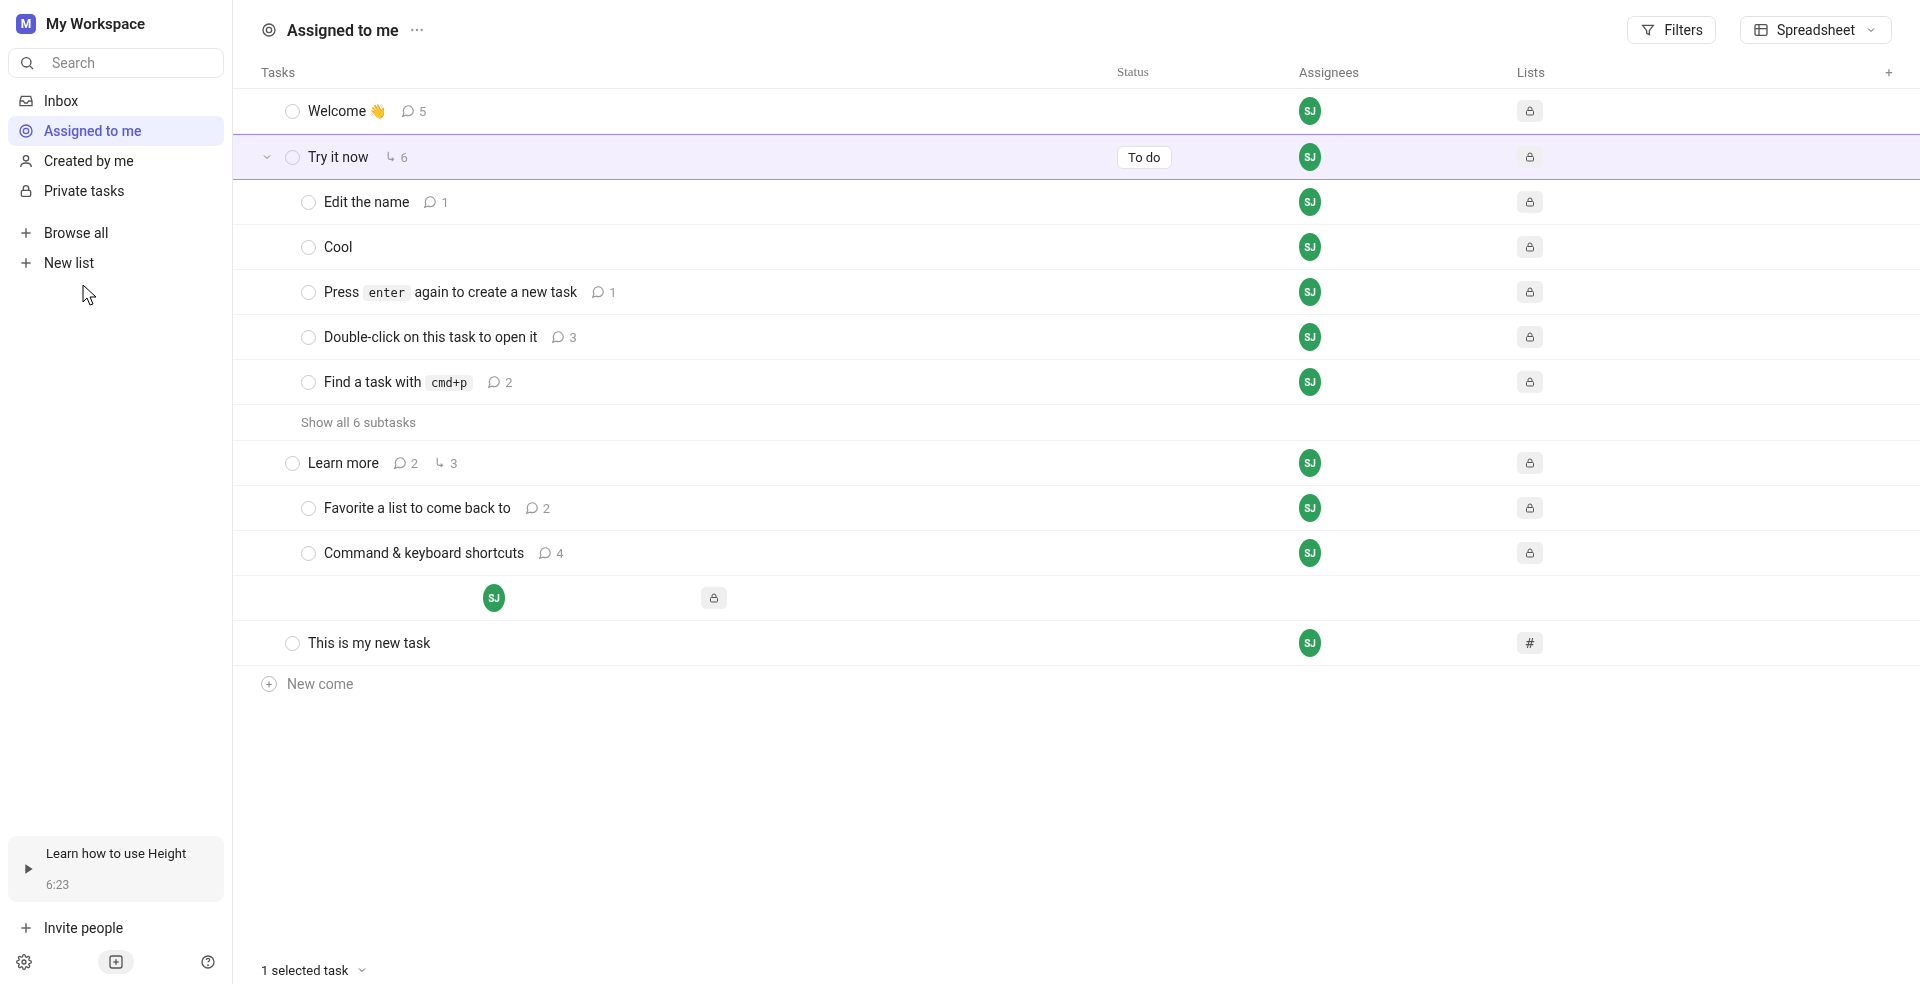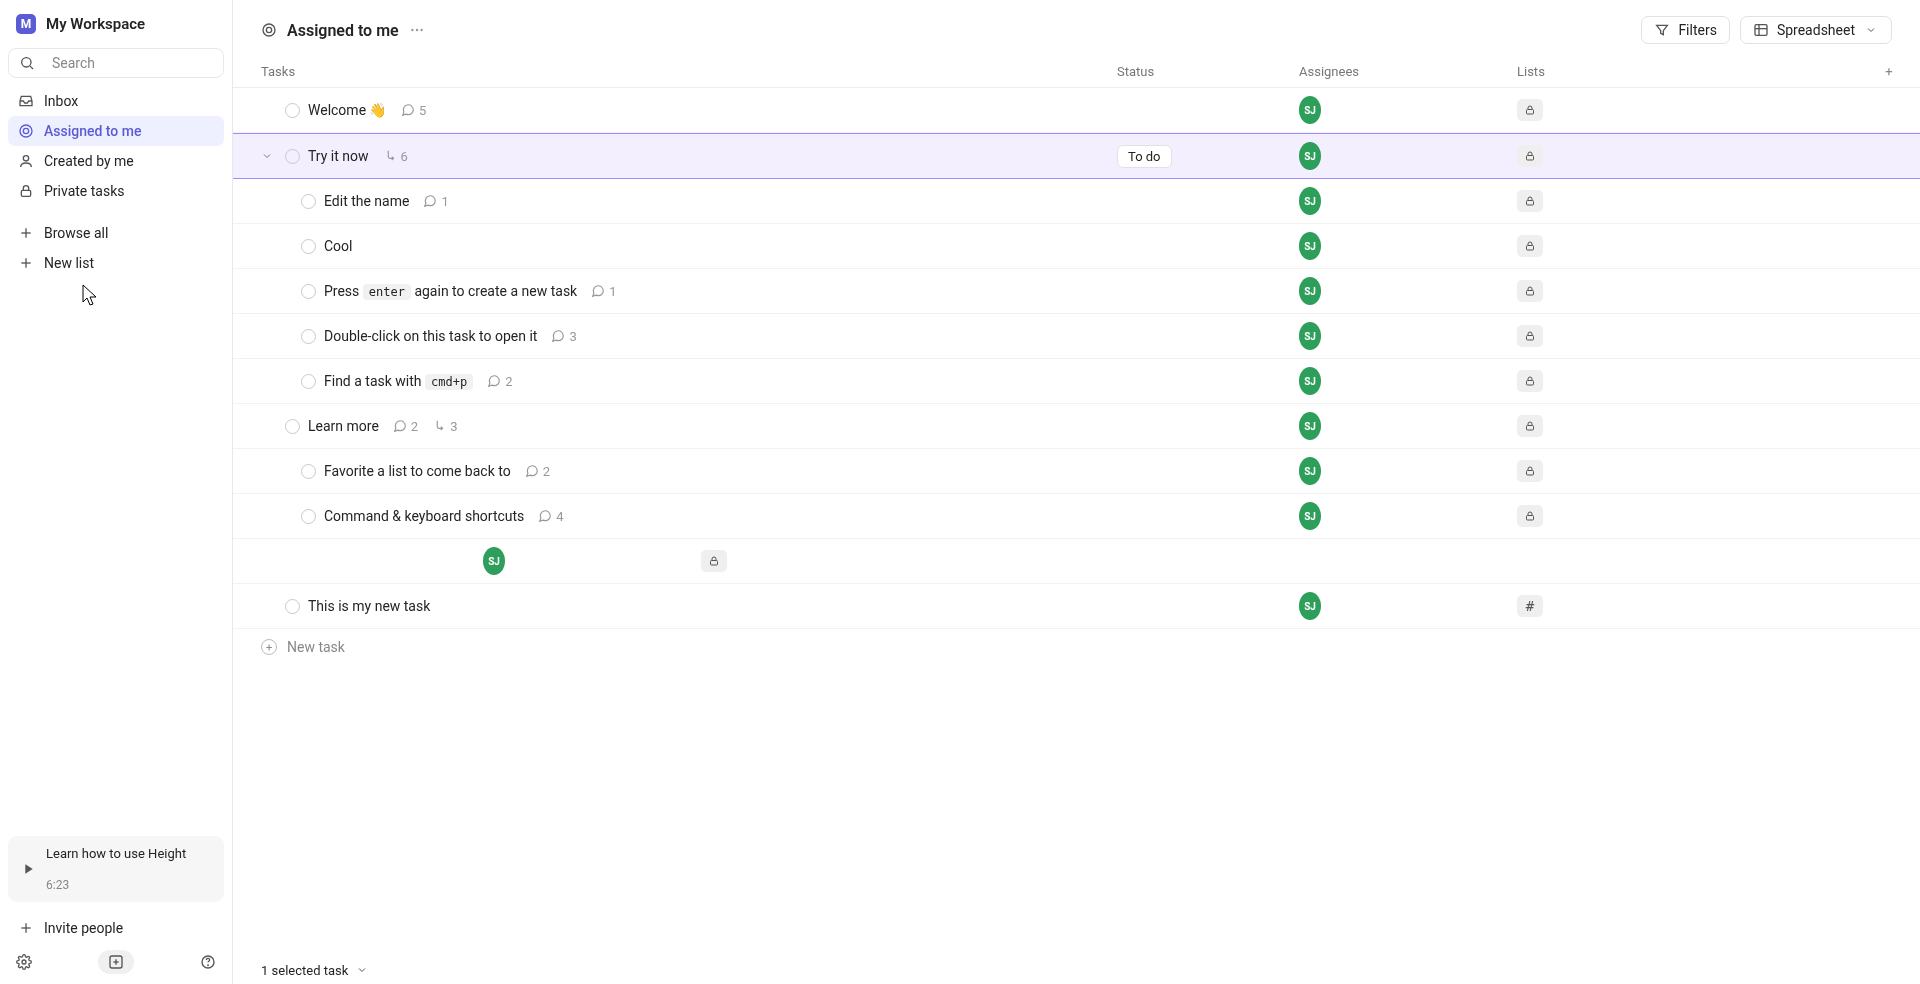--- a/index.html
+++ b/index.html
@@ -14,25 +14,25 @@
 .nav-item.active .nav-icon { color:#5b5bd6; }
 .spacer { flex:1; }
 .learn-card { background:#f6f6f6; border-radius:9px; padding:10px 12px; display:flex; align-items:center; gap:10px; font-size:13px; margin-bottom:10px; }
 .learn-card .sub { color:#888; font-size:12px; margin-top:17px; }
 .invite-row { display:flex; align-items:center; gap:10px; padding:8px 10px; font-size:14px; }
 .bottom-row { display:flex; align-items:center; justify-content:space-between; padding:6px 8px 2px 8px; }
 .pill { background:#f0f0f0; border-radius:14px; padding:4px 10px; display:flex; align-items:center; }
 .main { flex:1; display:flex; flex-direction:column; position:relative; }
 .topbar { display:flex; align-items:center; justify-content:space-between; padding:16px 28px 12px 28px; }
 .title-group { display:flex; align-items:center; gap:10px; font-weight:600; font-size:16px; }
-.top-actions { display:flex; gap:10px; }
+.top-actions { display:flex; gap:24px; }
 .btn { display:flex; align-items:center; gap:8px; padding:5px 12px; border:1px solid #e2e2e2; border-radius:7px; font-size:14px; cursor:pointer; background:#fff; }
 .cols-header { display:flex; align-items:center; padding:8px 20px 8px 28px; border-bottom:1px solid #ededed; font-size:13px; color:#777; }
 .col-task { flex:0 0 856px; }
-.col-status { flex:0 0 182px; }
+.col-status { flex:0 0 182px;font-family:Liberation Serif, serif; }
 .col-assignees { flex:0 0 218px; }
 .col-lists { flex:1; }
 .add-col { width:22px; text-align:center; color:#888; cursor:pointer; }
 .rows { flex:1; overflow:auto; }
 .row { display:flex; align-items:center; border-bottom:1px solid #f2f2f2; padding:8px 20px 8px 28px; font-size:14px; position:relative; }
 .row.sub { padding-left:68px; }
 .row.selected { background:#f3efff; border-top:1px solid #9d8dff; border-bottom:1px solid #9d8dff; }
 .row .cell-task { flex:0 0 856px; display:flex; align-items:center; gap:8px; }
 .row.sub .cell-task { flex:0 0 816px; }
 .row .cell-status { flex:0 0 182px; }
@@ -411,20 +411,21 @@
         </div>
     <div class="cell-lists">
           <div class="lock-chip">
             <svg width="12" height="12" viewBox="0 0 24 24" fill="none" stroke="currentColor" stroke-width="2">
               <rect x="5" y="11" width="14" height="9" rx="2"></rect>
               <path d="M8 11V8a4 4 0 018 0v3"></path>
             </svg>
           </div>
         </div>
   </div>
+      <div class="showall">Show all 6 subtasks</div>
       <div class="row  ">
     <div class="cell-task">
       <span class="chev"></span>
       <span class="checkbox"></span>
       <span>Learn more</span>
           <span class="meta">
             <svg width="14" height="14" viewBox="0 0 24 24" fill="none" stroke="currentColor" stroke-width="2">
               <path d="M21 11.5a8.38 8.38 0 01-8.5 8.5 8.5 8.5 0 01-4-.95L3 21l1.95-5.5A8.5 8.5 0 1121 11.5z"></path>
             </svg>
             <span>2</span>
@@ -523,21 +524,21 @@
     <div class="cell-status"></div>
     <div class="cell-assignees">
           <div class="avatar">SJ</div>
         </div>
     <div class="cell-lists">
           <div class="lock-chip hash">#</div>
         </div>
   </div>
       <div class="newtask-row">
   <span class="plus-circle">+</span>
-  <span>New task</span>
+  <span>New come</span>
 </div>
     </div>
 
   <div class="footer">
     <span>1 selected task</span>
     <span class="nav-icon">
       <svg width="12" height="12" viewBox="0 0 24 24" fill="none" stroke="currentColor" stroke-width="2">
           <path d="M6 9l6 6 6-6"></path>
         </svg>
     </span>

